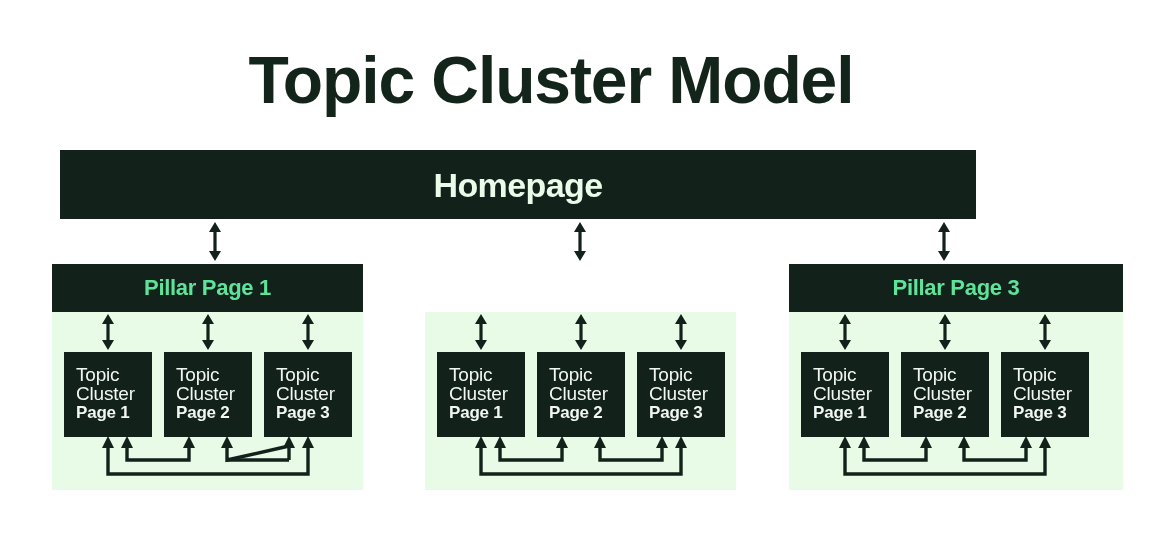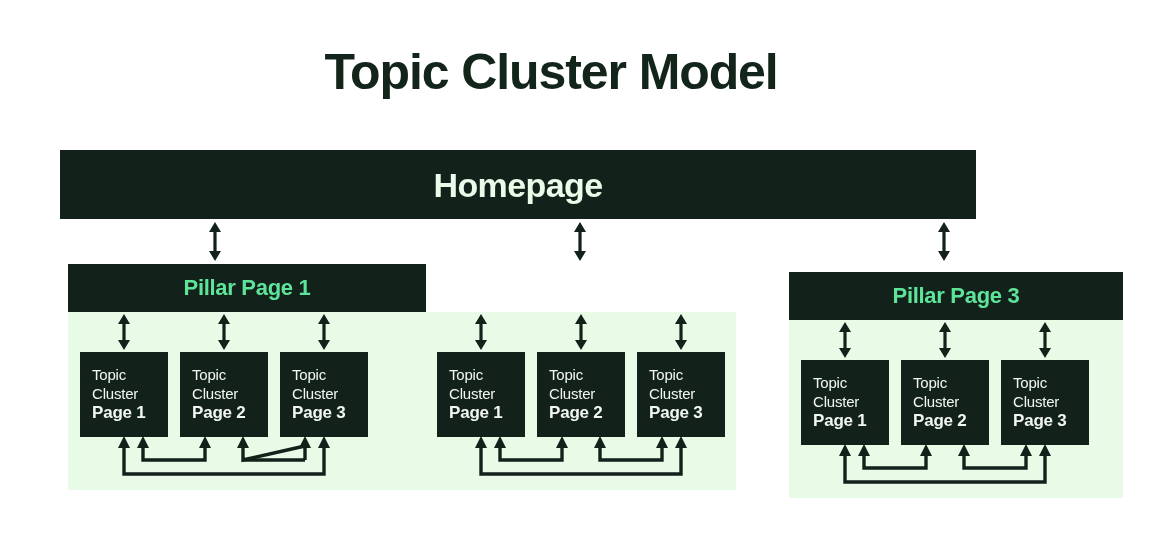--- a/index.html
+++ b/index.html
@@ -9,21 +9,21 @@
     font-family:"Liberation Sans", sans-serif;
     overflow:hidden;
     position:relative;
   }
   #canvas{position:absolute;left:0;top:0;width:1161px;height:552px;}
 
   
   #page-title{
     position:absolute;left:0;top:47px;width:1102px;
     text-align:center;
-    font-size:50px;
+    font-size:66px;
     font-weight:bold;
     letter-spacing:-1.1px;
     color:#13241b;
     line-height:1.0;
     white-space:nowrap;
   }
 
   
   #homepage-bar{
     position:absolute;left:60px;top:150px;width:916px;height:69px;
@@ -38,23 +38,23 @@
     line-height:1;
   }
 
   
   .top-connector{
     position:absolute;top:219px;height:45px;width:26px;
   }
 
   
   .cluster-group{position:absolute;top:264px;height:226px;}
-  .group-1{left:68px;width:311px;padding-left:47px;}
+  .group-1{left:52px;width:311px;}
   .group-2{left:425px;width:311px;}
-  .group-3{left:789px;width:334px;margin-top:8px;}
+  .group-3{left:789px;width:334px;}
 
   .pillar-header{
     position:absolute;left:0;top:0;width:100%;height:48px;
     background:#12211a;
     display:flex;align-items:center;justify-content:center;
   }
   .pillar-label{
     color:#5ee49a;
     font-size:22px;
     font-weight:bold;
@@ -75,21 +75,21 @@
     position:absolute;top:88px;width:88px;height:85px;
     background:#12211a;
     box-sizing:border-box;
     padding:13px 0 0 12px;
   }
   .cb-1{left:12px;}
   .cb-2{left:112px;}
   .cb-3{left:212px;}
   .cb-line{
     color:#f2f7f2;
-    font-size:15px;
+    font-size:19px;
     line-height:19px;
     letter-spacing:-0.2px;
     white-space:nowrap;
   }
   .cb-line.strong{font-weight:bold;font-size:17px;}
 
   
   .bottom-links{
     position:absolute;left:0;top:170px;width:311px;height:56px;
   }

